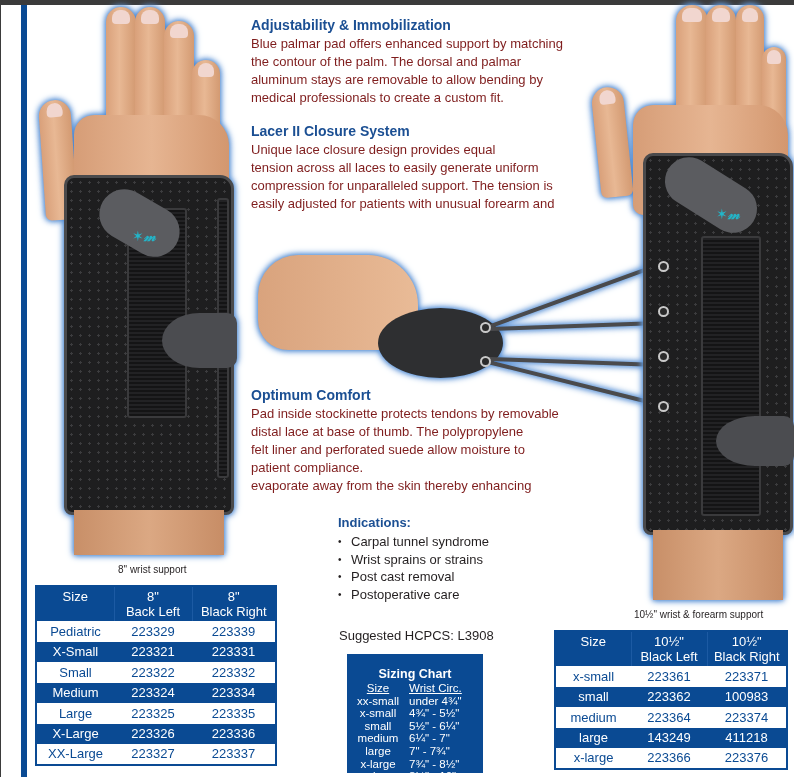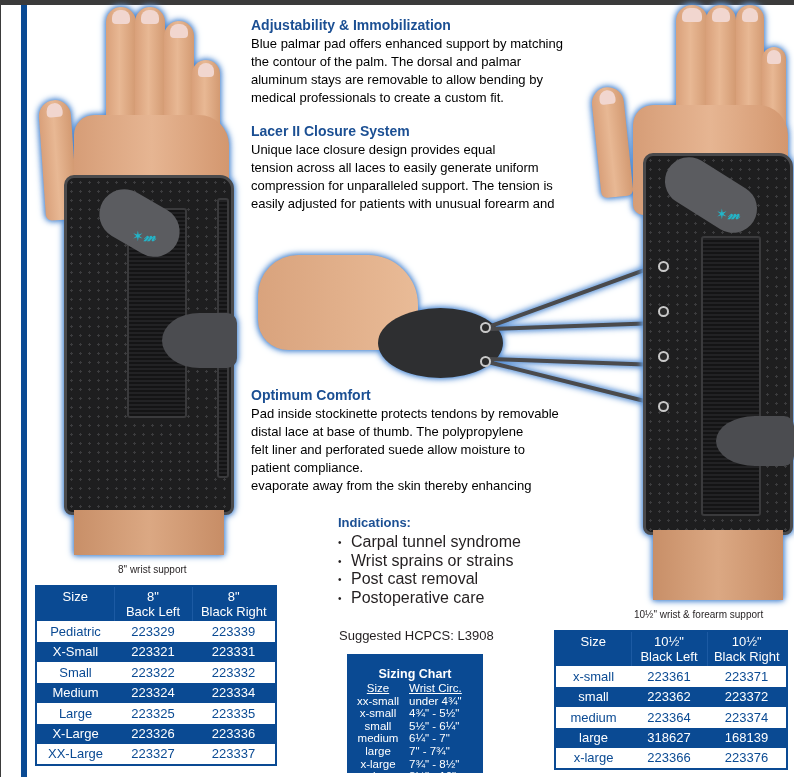--- a/index.html
+++ b/index.html
@@ -26,25 +26,25 @@
   .pad { position: absolute; background: #4b4c50; border-radius: 50% 10px 10px 50%; }
   .arm { position: absolute; background: linear-gradient(90deg,#c88f68,#dba883 50%,#c78d66); }
 
   
   .lace { position: absolute; height: 4px; background: #4a4a4c; transform-origin: left center; border-radius: 2px; }
   .tab { position: absolute; background: #2e2f31; border-radius: 50%; }
   .grommet { position: absolute; width: 11px; height: 11px; border-radius: 50%; background: #2a2a2a; border: 2px solid #c9c9c9; }
 
   
   .section-title { position: absolute; font-family: "Liberation Sans", sans-serif; font-weight: bold; font-size: 14px; color: #1b4f93; }
-  .section-body { position: absolute; font-family: "Liberation Sans", sans-serif; font-size: 13px; line-height: 18px; color: #000000; }
+  .section-body { position: absolute; font-family: "Liberation Sans", sans-serif; font-size: 13px; line-height: 18px; color: #7f1d1d; }
   .caption { position: absolute; font-family: "Liberation Sans", sans-serif; font-size: 10px; color: #231f20; }
 
   .indications-title { position: absolute; left: 338px; top: 515px; font-family: "Liberation Sans", sans-serif; font-weight: bold; font-size: 13px; color: #1b4f93; }
-  .indications-list { position: absolute; left: 338px; top: 533px; list-style: none; font-family: "Liberation Sans", sans-serif; font-size: 16px; line-height: 17.5px; }
+  .indications-list { position: absolute; left: 338px; top: 533px; list-style: none; font-family: "Liberation Sans", sans-serif; font-size: 13px; line-height: 17.5px; }
   .indications-list li::before { content: "\2022"; display: inline-block; width: 13px; font-size: 10px; vertical-align: 1px; }
   .hcpcs { position: absolute; left: 339px; top: 628px; font-family: "Liberation Sans", sans-serif; font-size: 13px; }
 
   
   .sizing-box { position: absolute; left: 347px; top: 654px; width: 136px; height: 119px; background: #0a4a93; color: #fff; font-family: "Liberation Sans", sans-serif; }
   .sizing-title { text-align: center; font-weight: bold; font-size: 12.5px; margin-top: 12px; line-height: 16px; }
   .sizing-grid { display: grid; grid-template-columns: 62px 70px; font-size: 11.5px; line-height: 12.6px; }
   .sizing-grid .sz { text-align: center; }
   .sizing-grid .wc { text-align: left; }
   .sizing-grid .hdr { text-decoration: underline; }
@@ -270,31 +270,31 @@
   </thead>
   <tbody>
     <tr class="light">
         <td>x-small</td>
         <td>223361</td>
         <td>223371</td>
       </tr>
     <tr class="dark">
         <td>small</td>
         <td>223362</td>
-        <td>223372</td>
+        <td>100983</td>
       </tr>
     <tr class="light">
         <td>medium</td>
         <td>223364</td>
         <td>223374</td>
       </tr>
     <tr class="dark">
         <td>large</td>
-        <td>318627</td>
-        <td>168139</td>
+        <td>143249</td>
+        <td>411218</td>
       </tr>
     <tr class="light">
         <td>x-large</td>
         <td>223366</td>
         <td>223376</td>
       </tr>
   </tbody>
 </table>
 
 </body></html>

